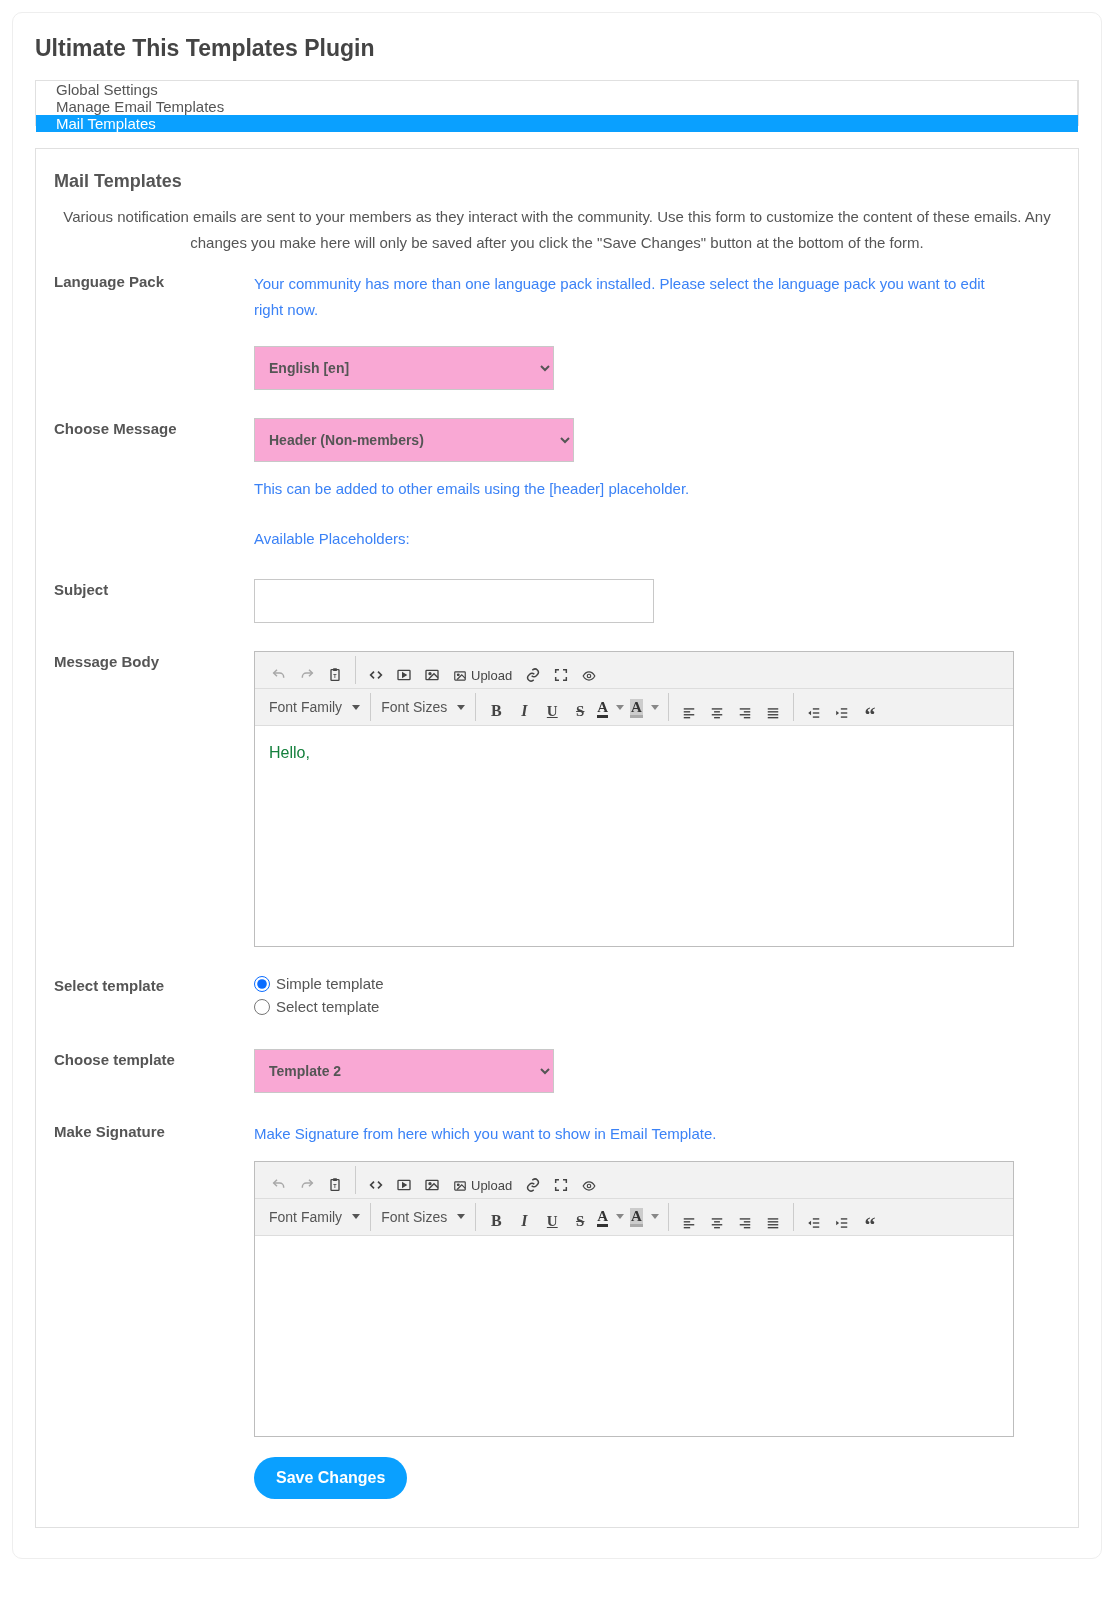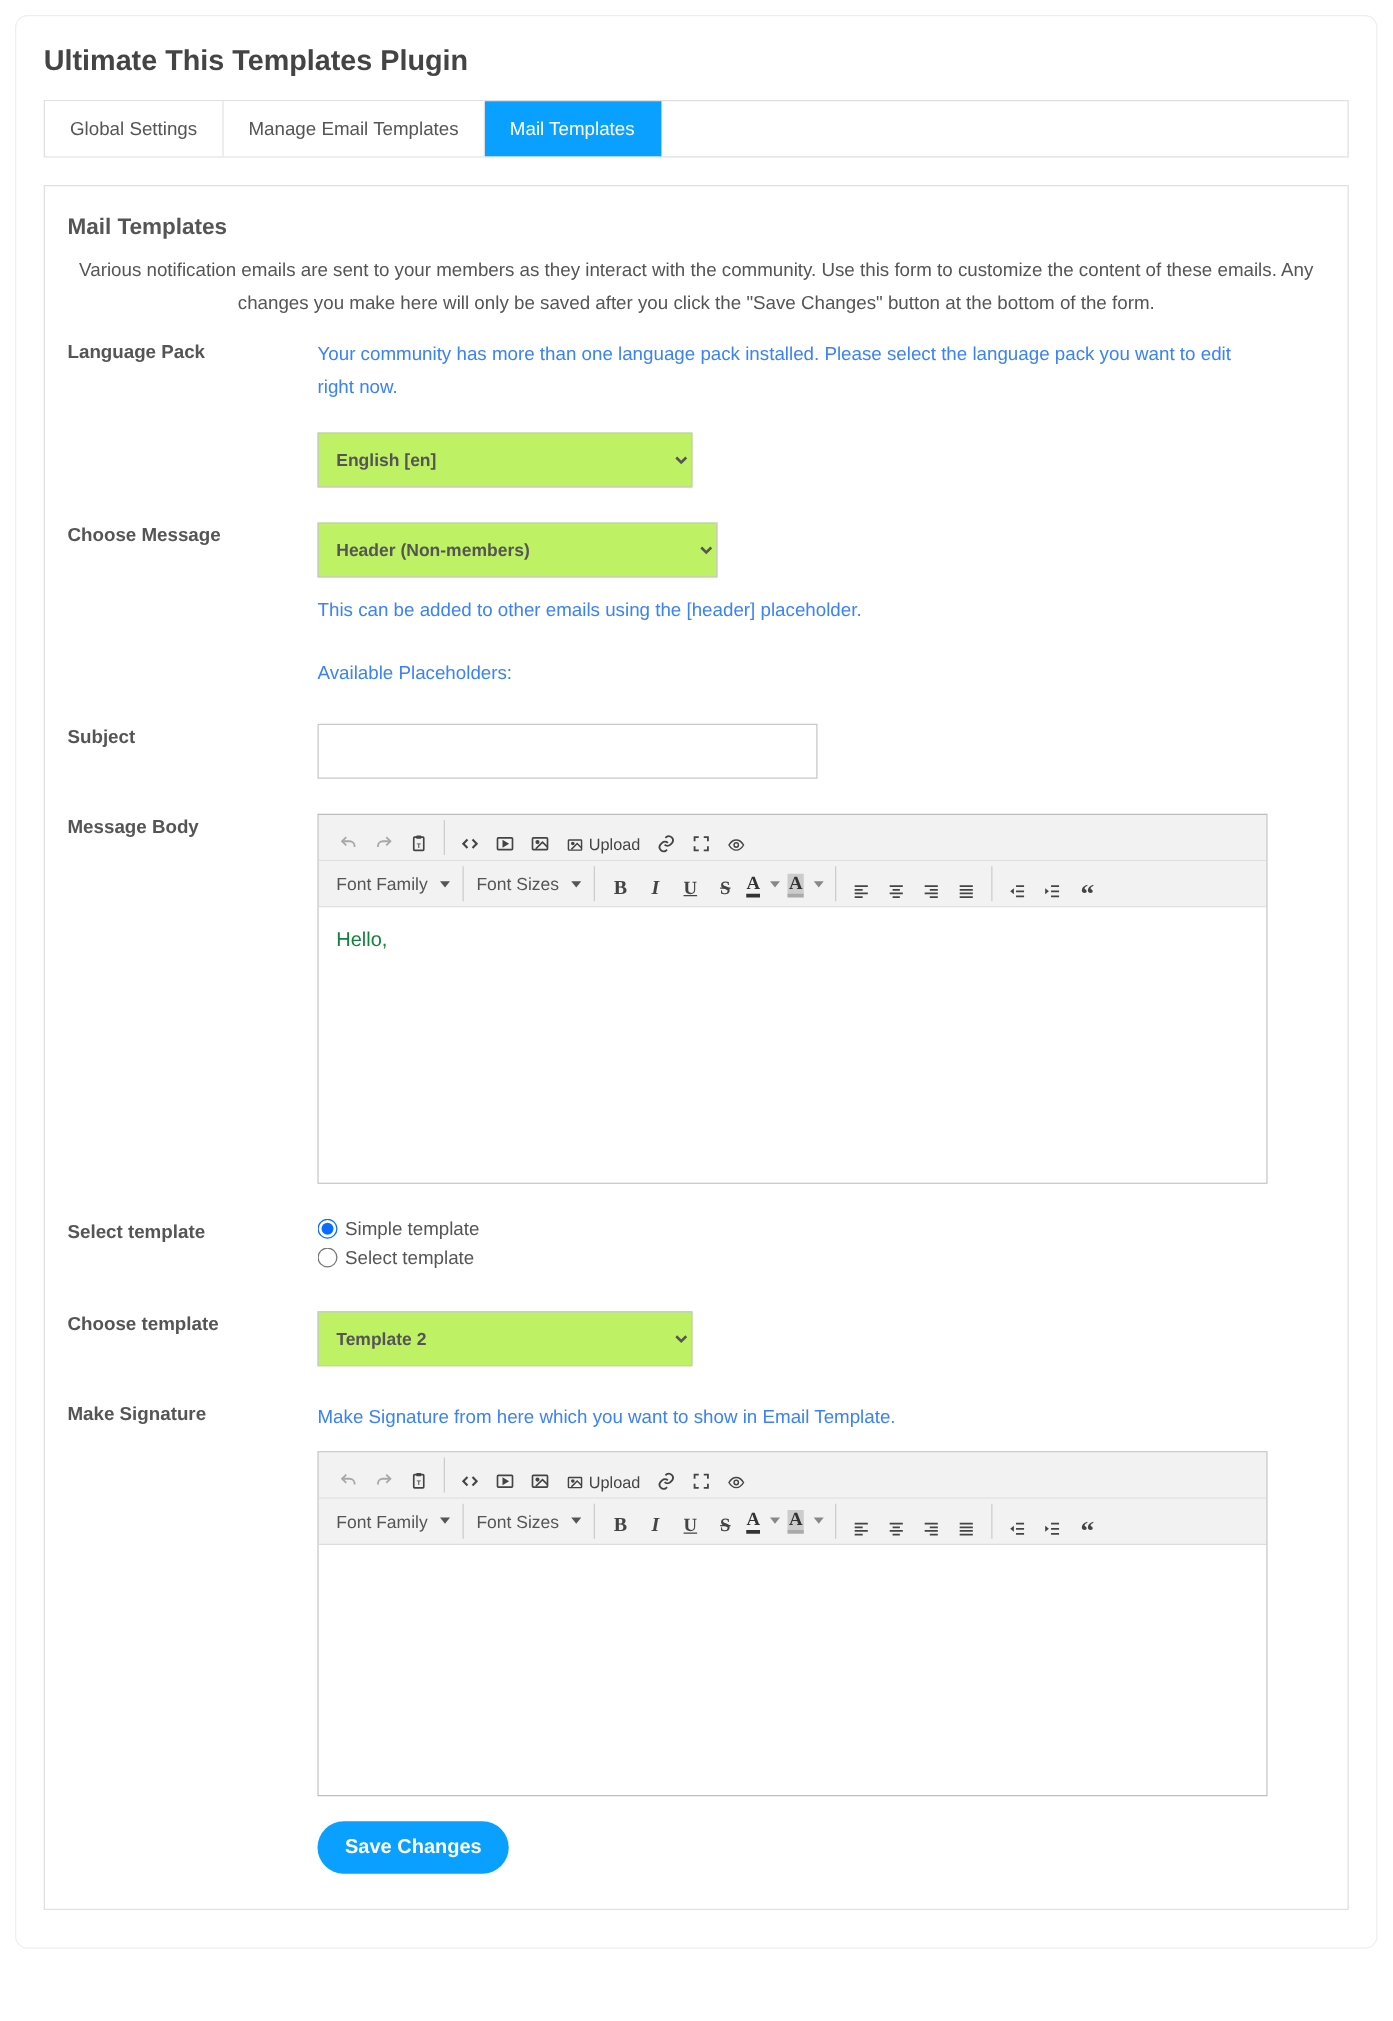--- a/index.html
+++ b/index.html
@@ -22,20 +22,21 @@
     font-weight: 700;
     color: #444;
     margin: 2px 0 18px;
   }
   
   .tabs {
     display: flex;
     border: 1px solid #e0e0e0;
     background: #fff;
     height: 46px;
+    flex-direction: column;
   }
   .tab {
     padding: 0 20px;
     display: flex;
     align-items: center;
     font-size: 15px;
     color: #555;
     border-right: 1px solid #e0e0e0;
     cursor: pointer;
     background: #fff;
@@ -79,39 +80,39 @@
   .form-control { flex: 1; }
   .help-text {
     font-size: 15px;
     color: #3b82f6;
     line-height: 1.7;
   }
   select {
     margin-top: 0;
     height: 44px;
     border: 1px solid #c8c8c8;
-    background: #bef264;
+    background: #f9a8d4;
     font-family: inherit;
     font-size: 14px;
     font-weight: 700;
     color: #555;
     padding: 0 10px;
     width: 300px;
   }
   select.wide { width: 320px; }
   input[type=text] {
     height: 44px;
     border: 1px solid #c8c8c8;
     background: #fff;
     width: 400px;
     padding: 0 10px;
     font-family: inherit;
     font-size: 15px;
   }
-  .radio-line { display: flex; align-items: flex-start; margin-bottom: 6px; }
+  .radio-line { display: flex; align-items: flex-end; margin-bottom: 6px; }
   .radio-line input { margin: 0 6px 0 0; accent-color: #0a6cff; width:16px; height:16px; }
   .radio-line label { font-size: 15px; color: #555; }
 
   
   .editor {
     border: 1px solid #bdbdbd;
     background: #fff;
     width: 760px;
     max-width: 100%;
   }

